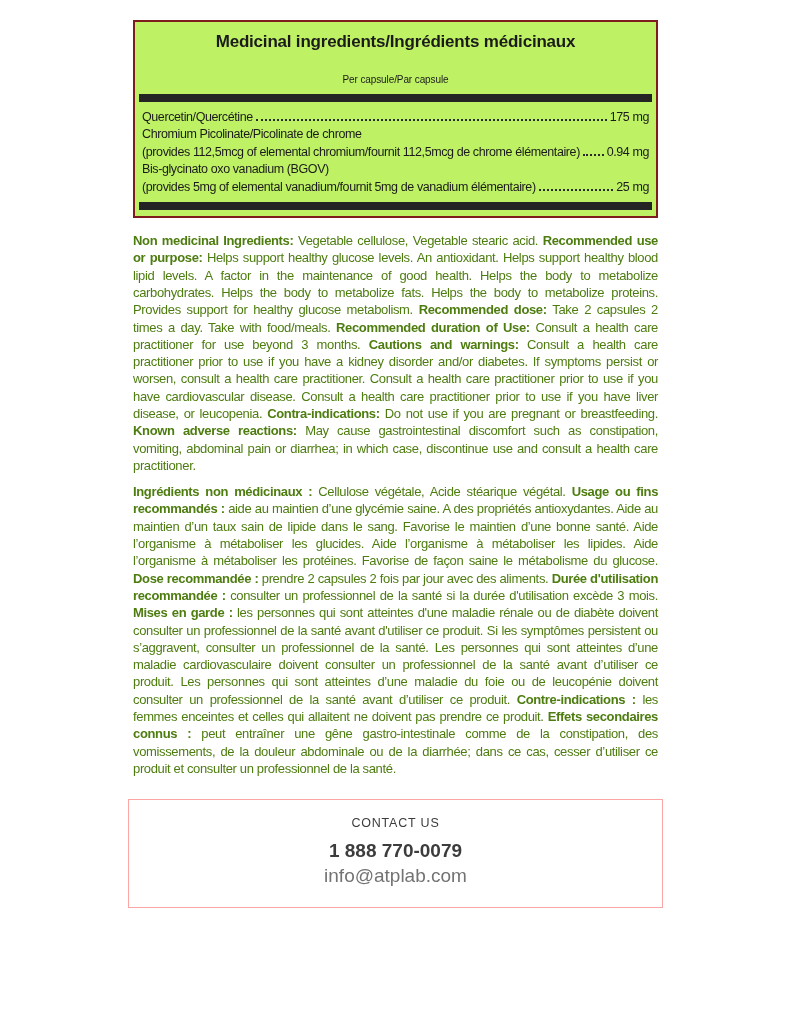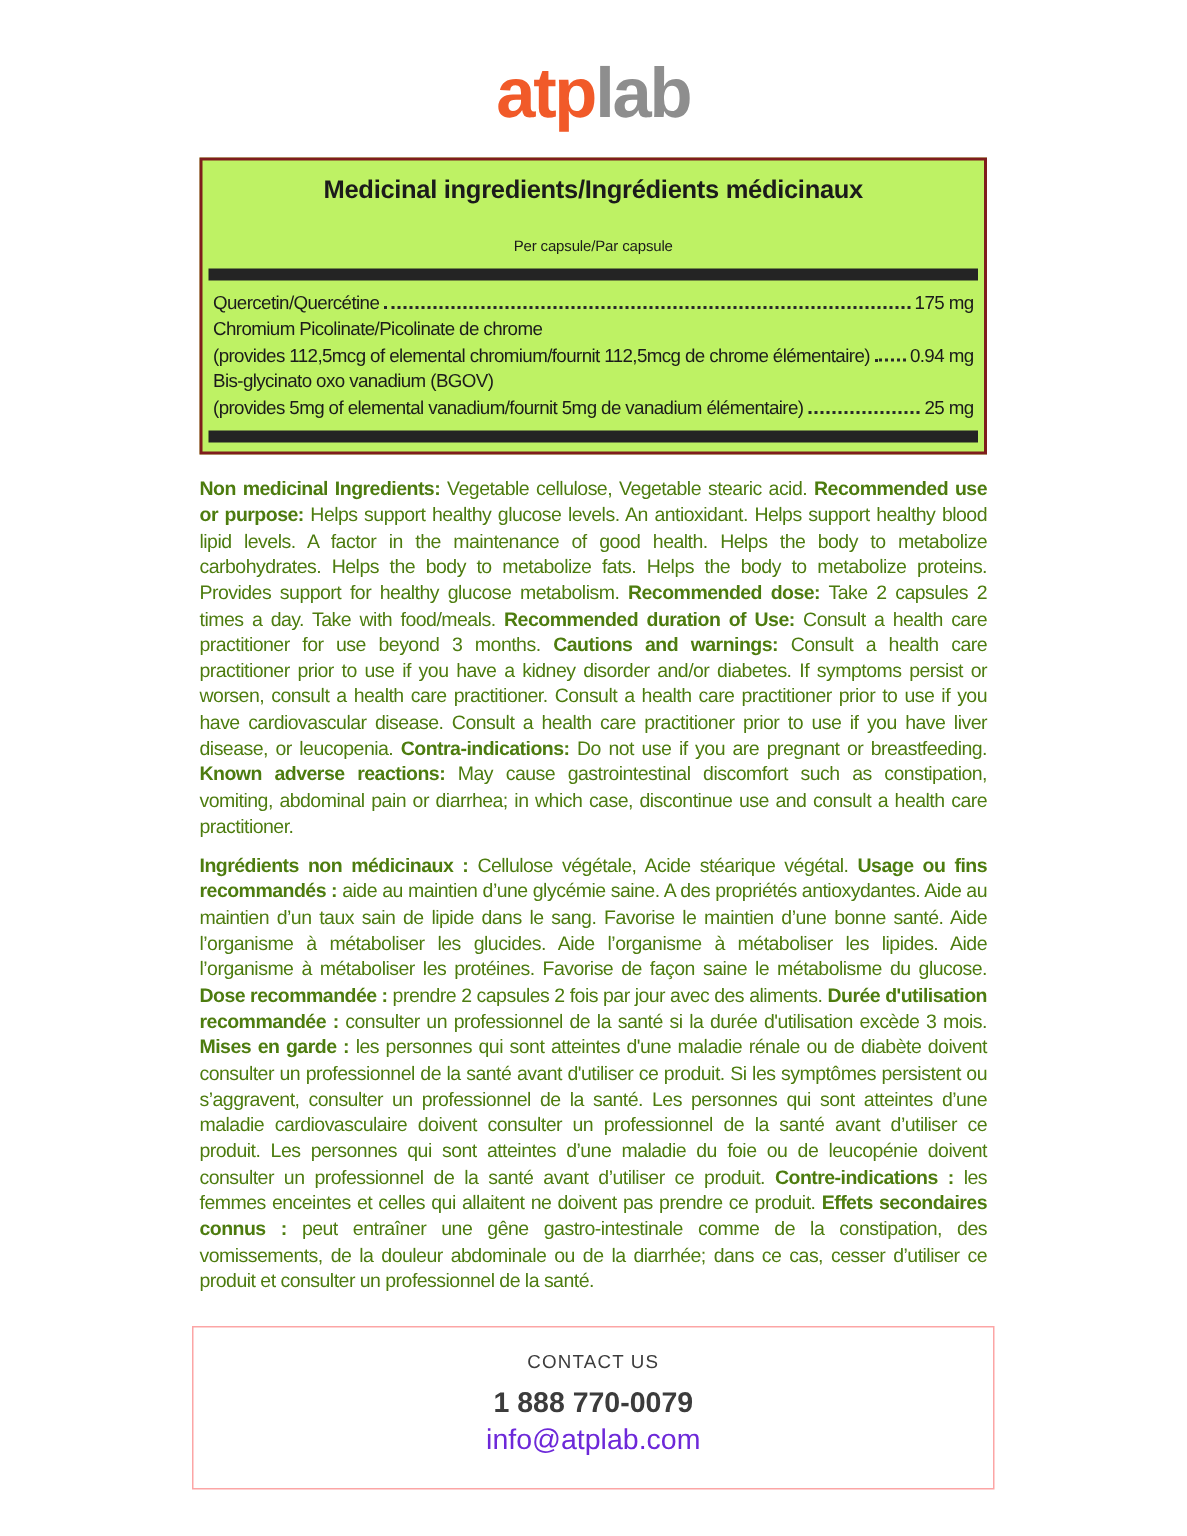--- a/index.html
+++ b/index.html
@@ -106,31 +106,28 @@
   }
   .contact-phone {
     font-size: 19px;
     margin-top: 10px;
     color: #3c3c3c;
     font-weight: bold;
   }
   .contact-email {
     font-size: 19px;
     margin-top: 3px;
-    color: #6d28d9;
+    color: #737373;
   }
 </style>
 </head>
 <body>
 
 <div class="page">
 
-  <div class="logo">
-    <span class="part1" style="color: rgb(241, 90, 41);">atp</span><span class="part2" style="color: rgb(142, 142, 142);">lab</span>
-  </div>
 
   <div class="panel">
     <div class="panel-title">Medicinal ingredients/Ingrédients médicinaux</div>
     <div class="panel-subtitle">Per capsule/Par capsule</div>
     <div class="thick-bar top"></div>
     <div class="rows">
         <div class="ing-row">
           <span class="ing-label">Quercetin/Quercétine</span>
           <span class="leader"></span>
           <span class="ing-value">175 mg</span>

